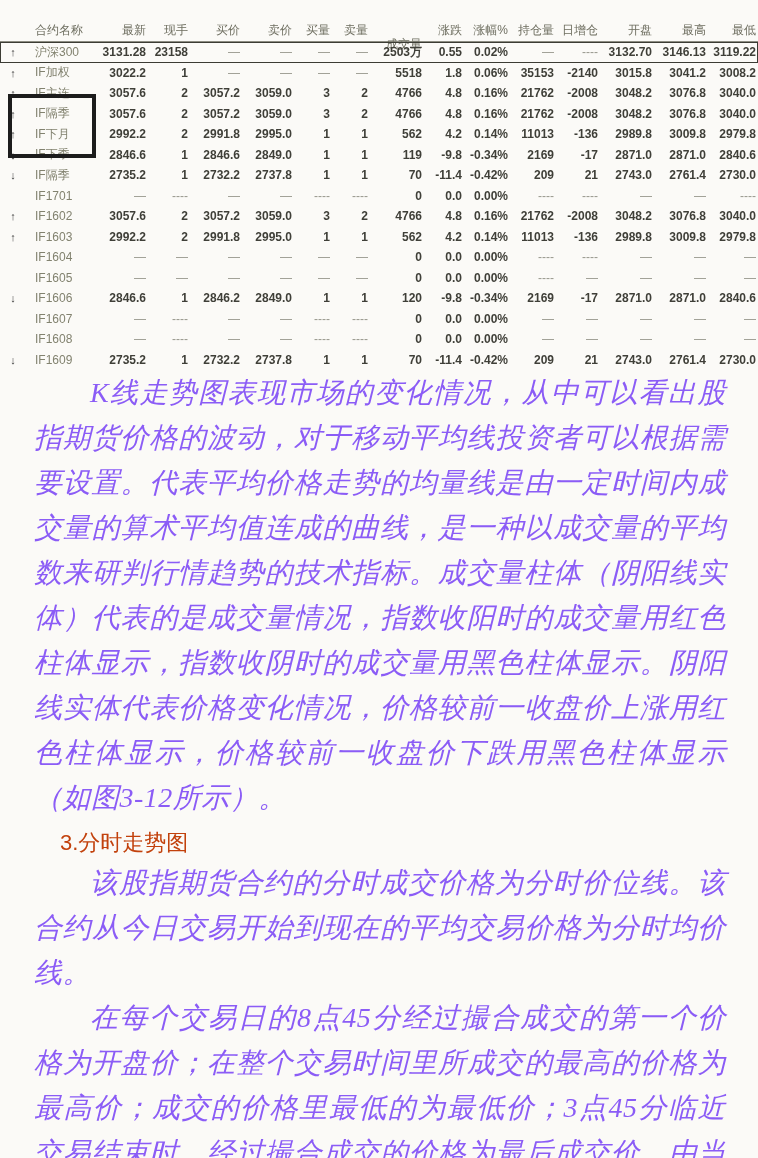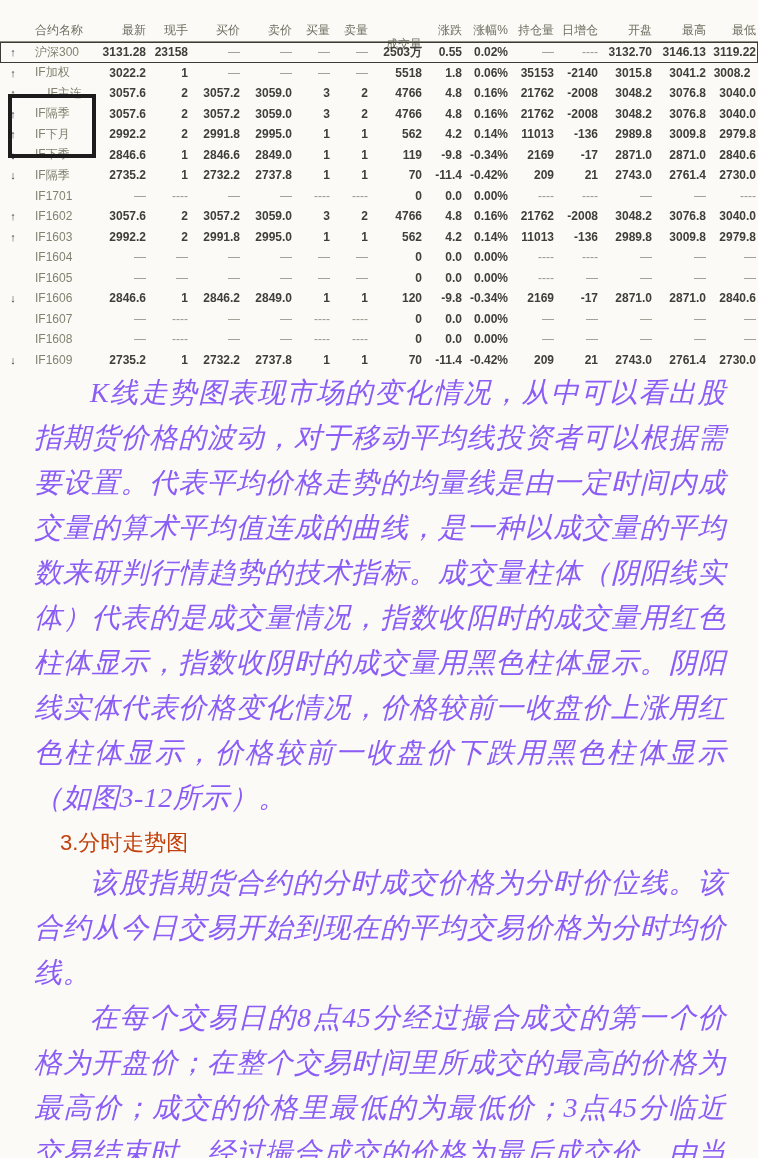--- a/index.html
+++ b/index.html
@@ -85,25 +85,25 @@
           <div class="cell num dash" style="width: 52px;">—</div>
           <div class="cell num dash" style="width: 38px;">—</div>
           <div class="cell num dash" style="width: 38px;">—</div>
           <div class="cell num" style="width: 54px;">5518</div>
           <div class="cell num" style="width: 40px;">1.8</div>
           <div class="cell num" style="width: 46px;">0.06%</div>
           <div class="cell num" style="width: 46px;">35153</div>
           <div class="cell num" style="width: 44px;">-2140</div>
           <div class="cell num" style="width: 54px;">3015.8</div>
           <div class="cell num" style="width: 54px;">3041.2</div>
-          <div class="cell num" style="width: 50px; text-align: center;">3008.2</div>
-        </div>
-        <div class="trow">
-          <div class="cell arrow" style="width: 26px;">↑</div>
-          <div class="cell name" style="width: 68px; text-align: center;">IF主连</div>
+          <div class="cell num" style="width: 50px;">3008.2</div>
+        </div>
+        <div class="trow">
+          <div class="cell arrow" style="width: 26px;">↑</div>
+          <div class="cell name" style="width: 68px;">IF主连</div>
           <div class="cell num" style="width: 54px;">3057.6</div>
           <div class="cell num" style="width: 42px;">2</div>
           <div class="cell num" style="width: 52px;">3057.2</div>
           <div class="cell num" style="width: 52px;">3059.0</div>
           <div class="cell num" style="width: 38px;">3</div>
           <div class="cell num" style="width: 38px;">2</div>
           <div class="cell num" style="width: 54px;">4766</div>
           <div class="cell num" style="width: 40px;">4.8</div>
           <div class="cell num" style="width: 46px;">0.16%</div>
           <div class="cell num" style="width: 46px;">21762</div>

